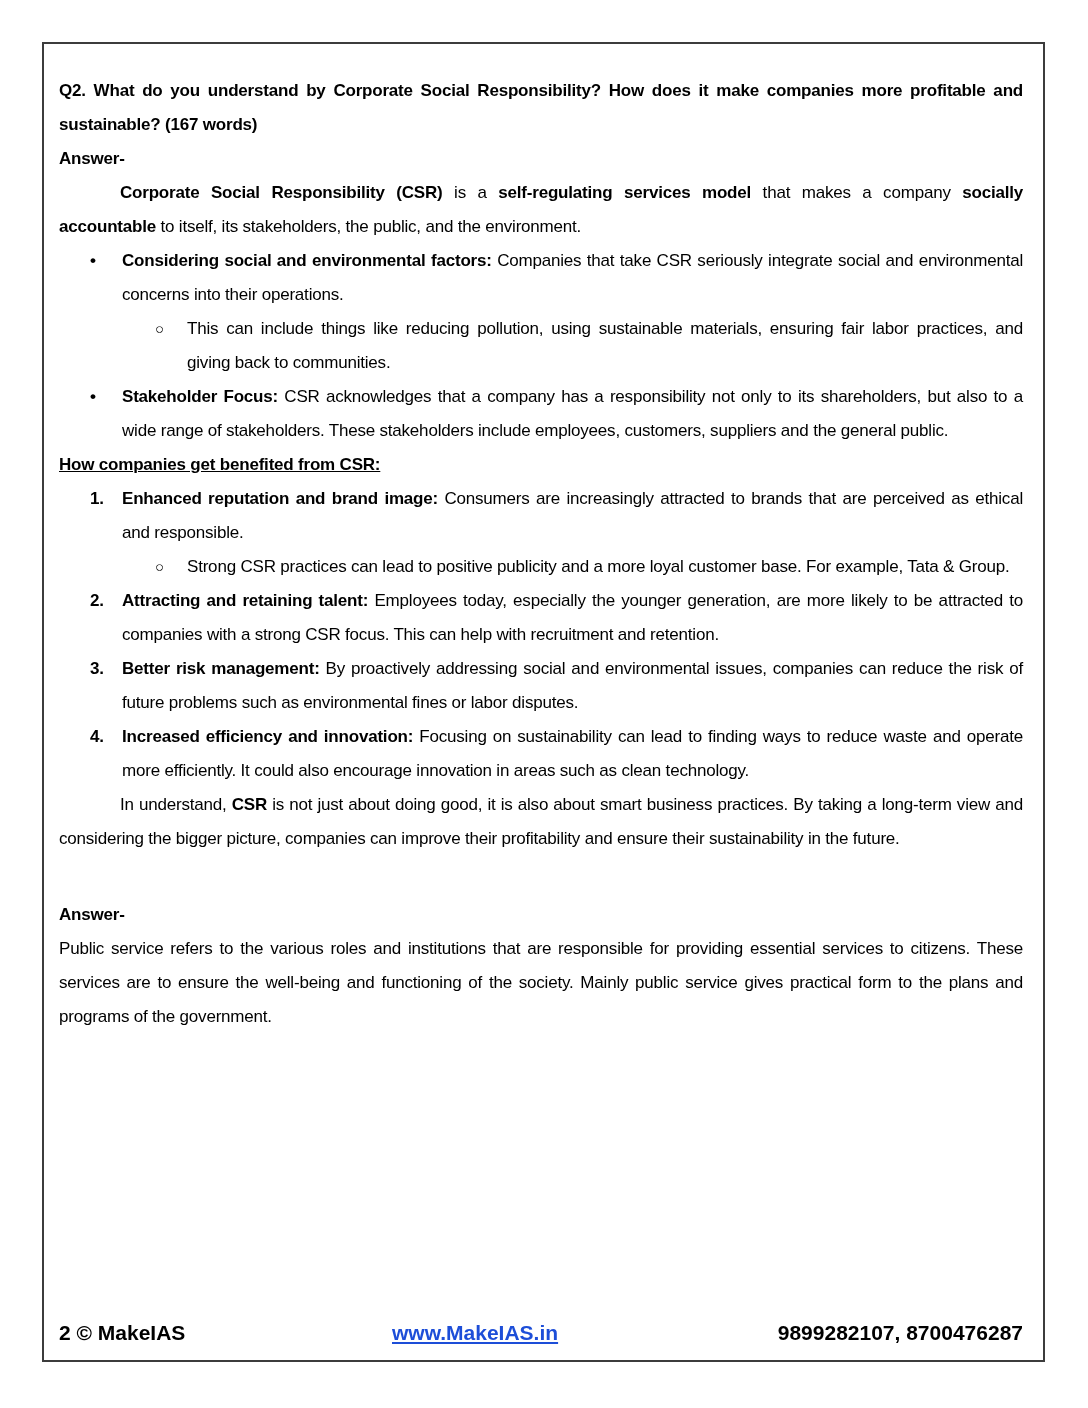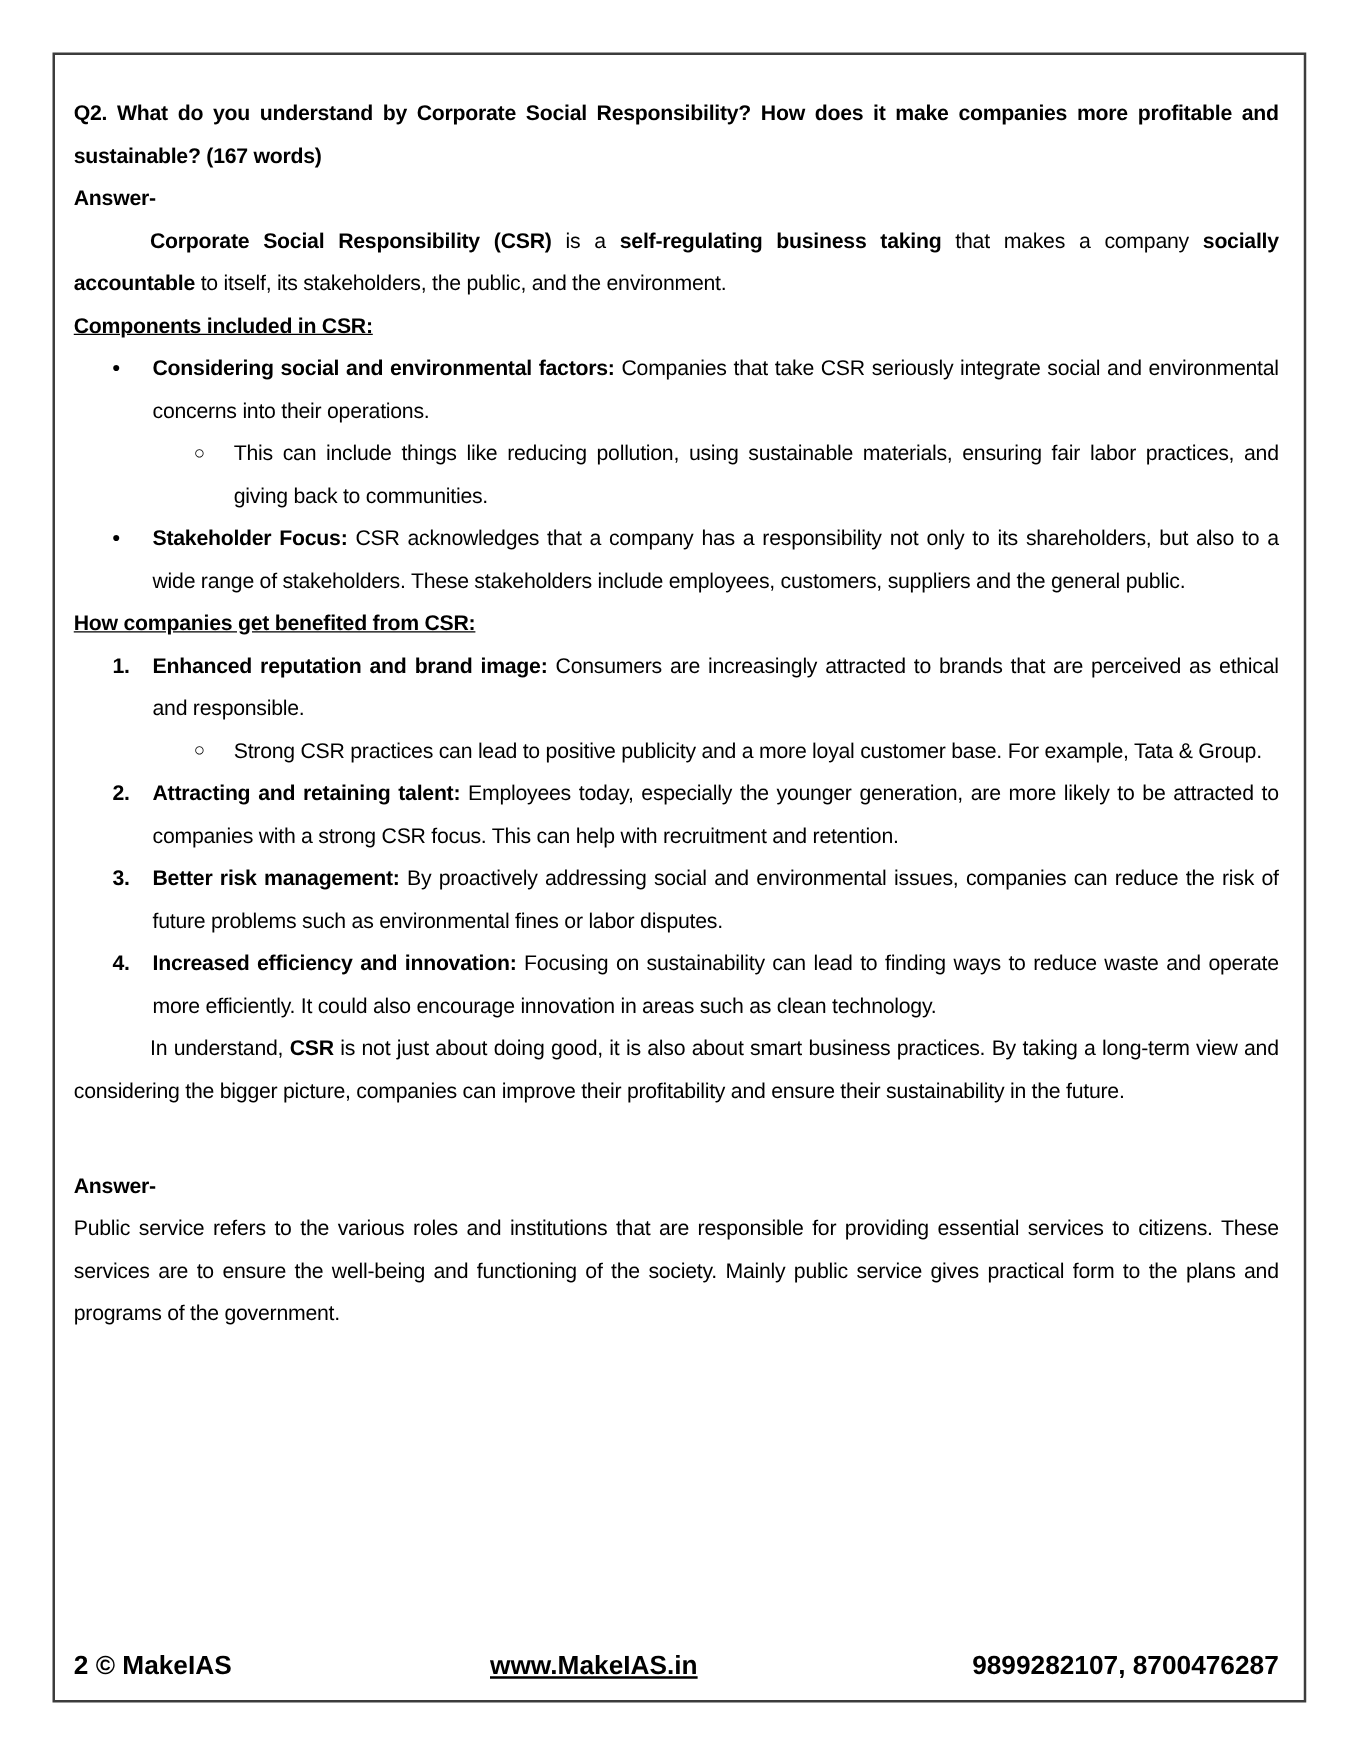--- a/index.html
+++ b/index.html
@@ -68,38 +68,37 @@
     height: 30px;
     font-size: 21px;
     font-weight: bold;
     line-height: 30px;
   }
   .f-left  { position: absolute; left: 0; top: 0; }
   .f-center {
     position: absolute;
     left: 333px;
     top: 0;
-    color: #000000;
+    color: #1d4ed8;
     text-decoration: underline;
     cursor: pointer;
   }
   .f-right { position: absolute; right: 0; top: 0; }
 </style>
 </head>
 <body>
 
 <div class="page">
 
   <p class="t q-head">Q2. What do you understand by Corporate Social Responsibility? How does it make companies more profitable and sustainable? (167 words)</p>
 
   <p class="t bold">Answer-</p>
 
-  <p class="t ind"><span class="bold">Corporate Social Responsibility (CSR)</span><span> is a </span><span class="bold">self-regulating business taking</span><span> that makes a company </span><span class="bold">socially accountable</span><span> to itself, its stakeholders, the public, and the environment.</span></p>
+  <p class="t ind"><span class="bold">Corporate Social Responsibility (CSR)</span><span> is a </span><span class="bold">self-regulating services model</span><span> that makes a company </span><span class="bold">socially accountable</span><span> to itself, its stakeholders, the public, and the environment.</span></p>
 
-  <p class="t"><span class="uh">Components included in CSR:</span></p>
 
   <div class="t li">
     <span class="marker">•</span><span class="bold">Considering social and environmental factors:</span><span> Companies that take CSR seriously integrate social and environmental concerns into their operations.</span>
   </div>
 
   <div class="t li2">
     <span class="marker">○</span><span>This can include things like reducing pollution, using sustainable materials, ensuring fair labor practices, and giving back to communities.</span>
   </div>
 
   <div class="t li">

